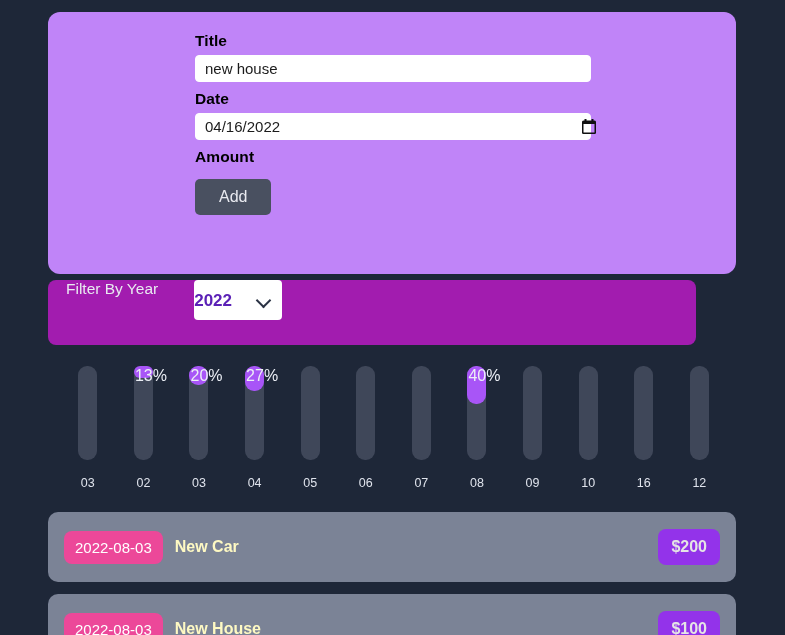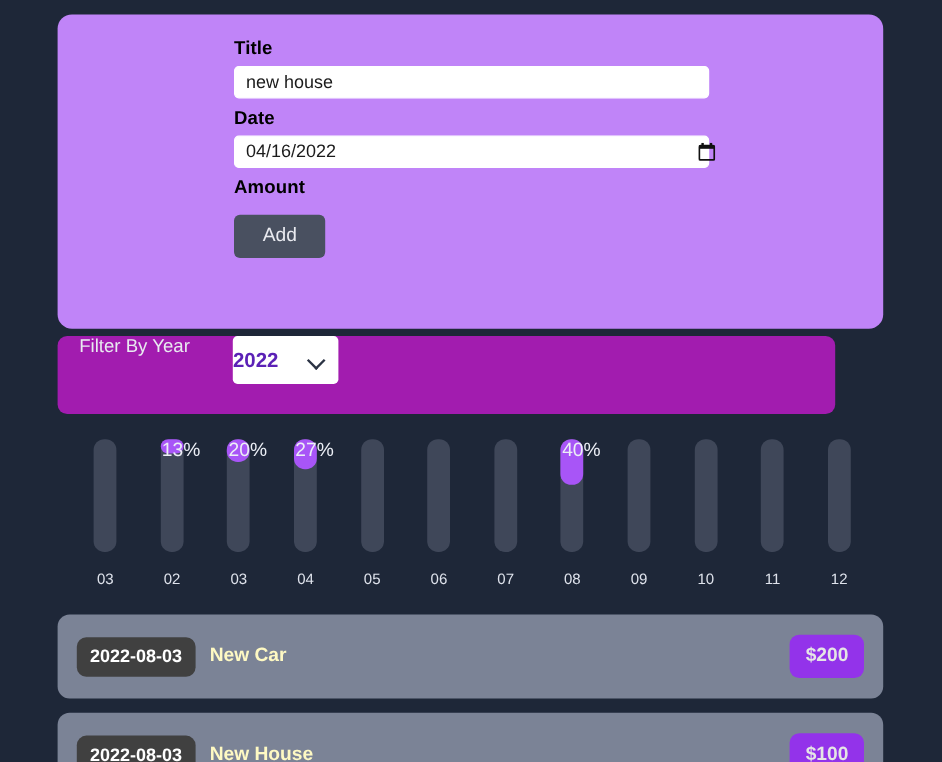--- a/index.html
+++ b/index.html
@@ -251,24 +251,24 @@
     width: 688px;
     height: 70px;
     background: #7b8396;
     border-radius: 10px;
     margin-bottom: 12px;
     display: flex;
     align-items: center;
     padding: 0 16px;
   }
   .expense-date {
-    background: #404040;
+    background: #ec4899;
     color: #ffffff;
     font-size: 15px;
-    font-weight: bold;
+    font-weight: normal;
     border-radius: 8px;
     padding: 9px 11px;
     line-height: 1;
   }
   .expense-title {
     margin-left: 12px;
     font-size: 16px;
     font-weight: bold;
     color: #fef9c3;
     flex: 1;
@@ -384,21 +384,21 @@
         <div class="month-label">03</div>
         <div class="month-label">02</div>
         <div class="month-label">03</div>
         <div class="month-label">04</div>
         <div class="month-label">05</div>
         <div class="month-label">06</div>
         <div class="month-label">07</div>
         <div class="month-label">08</div>
         <div class="month-label">09</div>
         <div class="month-label">10</div>
-        <div class="month-label">11</div>
+        <div class="month-label">16</div>
         <div class="month-label">12</div>
       </div>
   </div>
 
   <div class="expense-list" id="expense-list">
       <div class="expense-item">
         <span class="expense-date">2022-08-03</span>
         <span class="expense-title">New Car</span>
         <span class="expense-amount">$200</span>
       </div>

